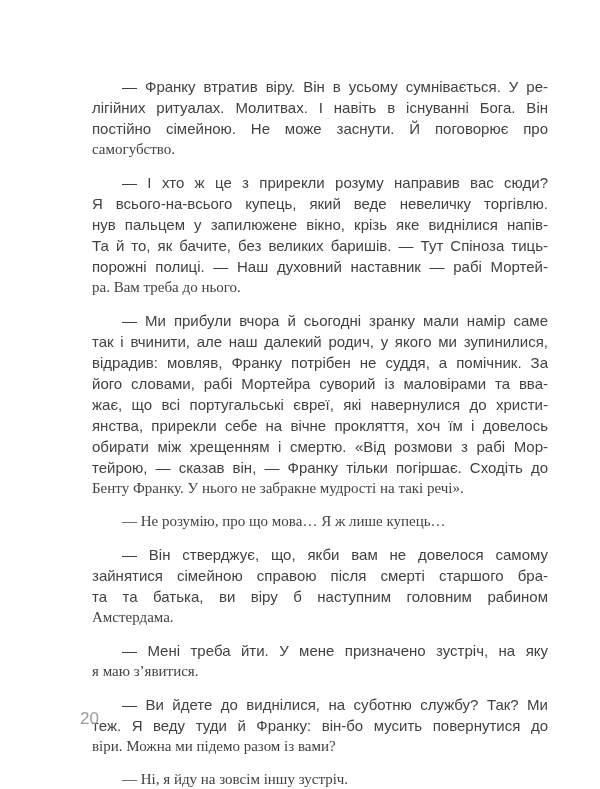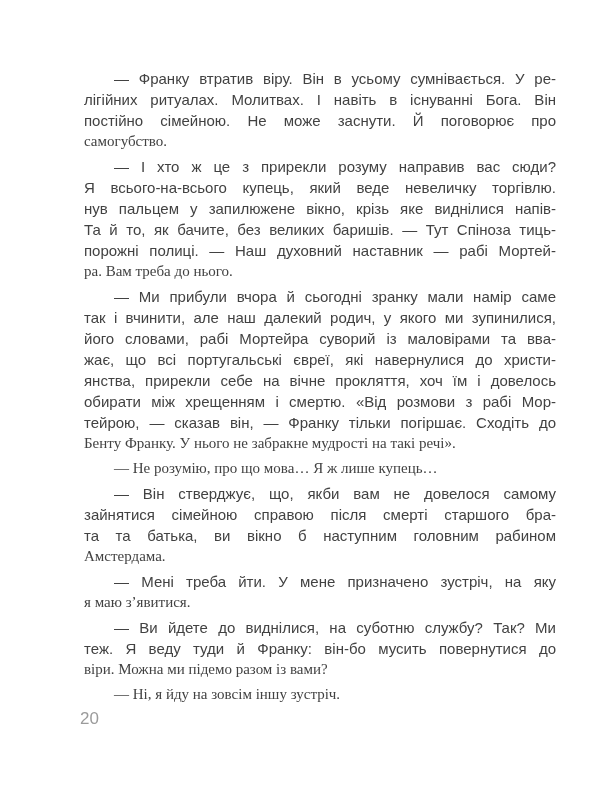--- a/index.html
+++ b/index.html
@@ -22,21 +22,21 @@
   .text-block {
     position: absolute;
     left: 80px;
     top: 64px;
     width: 480px;
     font-size: 15px;
     line-height: 21px;
     color: #424242;
   }
   .paragraph {
-    margin: 4px;
+    margin: 12px;
     padding: 0;
   }
   .line {
     text-align: justify;
     text-align-last: justify;
     white-space: normal;
   }
   .line.last {
     text-align-last: left;
     font-family: Liberation Serif, serif;
@@ -70,34 +70,35 @@
         <div class="line indent">— І хто ж це з прирекли розуму направив вас сюди?</div>
         <div class="line">Я всього-на-всього купець, який веде невеличку торгівлю.</div>
         <div class="line">нув пальцем у запилюжене вікно, крізь яке виднілися напів-</div>
         <div class="line">Та й то, як бачите, без великих баришів. — Тут Спіноза тиць-</div>
         <div class="line">порожні полиці. — Наш духовний наставник — рабі Мортей-</div>
         <div class="line last">ра. Вам треба до нього.</div>
       </div>
       <div class="paragraph">
         <div class="line indent">— Ми прибули вчора й сьогодні зранку мали намір саме</div>
         <div class="line">так і вчинити, але наш далекий родич, у якого ми зупинилися,</div>
+        <div class="line">відрадив: мовляв, Франку потрібен не суддя, а помічник. За</div>
         <div class="line">його словами, рабі Мортейра суворий із маловірами та вва-</div>
         <div class="line">жає, що всі португальські євреї, які навернулися до христи-</div>
         <div class="line">янства, прирекли себе на вічне прокляття, хоч їм і довелось</div>
         <div class="line">обирати між хрещенням і смертю. «Від розмови з рабі Мор-</div>
         <div class="line">тейрою, — сказав він, — Франку тільки погіршає. Сходіть до</div>
         <div class="line last">Бенту Франку. У нього не забракне мудрості на такі речі».</div>
       </div>
       <div class="paragraph">
         <div class="line indent last">— Не розумію, про що мова… Я ж лише купець…</div>
       </div>
       <div class="paragraph">
         <div class="line indent">— Він стверджує, що, якби вам не довелося самому</div>
         <div class="line">зайнятися сімейною справою після смерті старшого бра-</div>
-        <div class="line">та та батька, ви вікно б наступним головним рабином</div>
+        <div class="line">та та батька, ви віру б наступним головним рабином</div>
         <div class="line last">Амстердама.</div>
       </div>
       <div class="paragraph">
         <div class="line indent">— Мені треба йти. У мене призначено зустріч, на яку</div>
         <div class="line last">я маю з’явитися.</div>
       </div>
       <div class="paragraph">
         <div class="line indent">— Ви йдете до виднілися, на суботню службу? Так? Ми</div>
         <div class="line">теж. Я веду туди й Франку: він-бо мусить повернутися до</div>
         <div class="line last">віри. Можна ми підемо разом із вами?</div>

